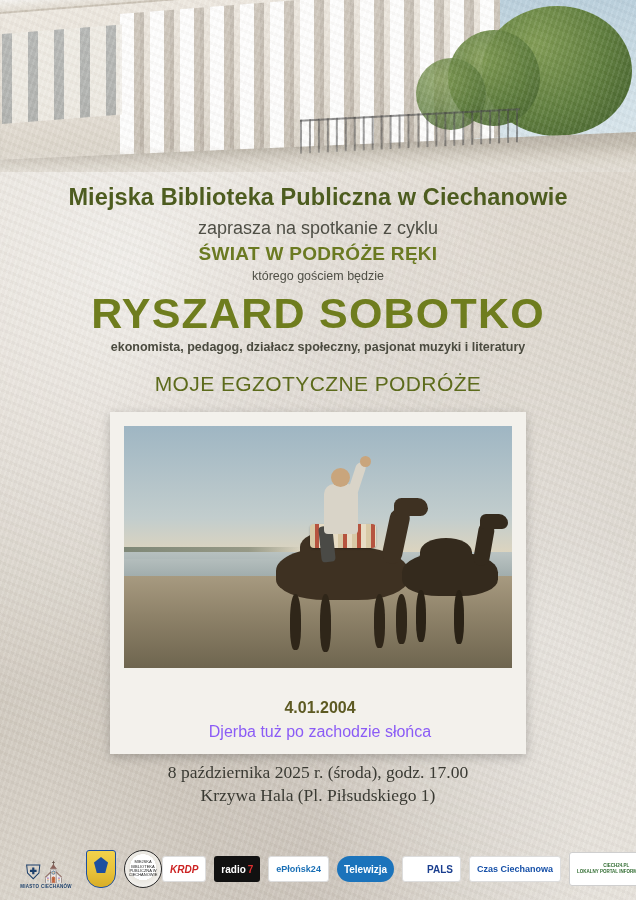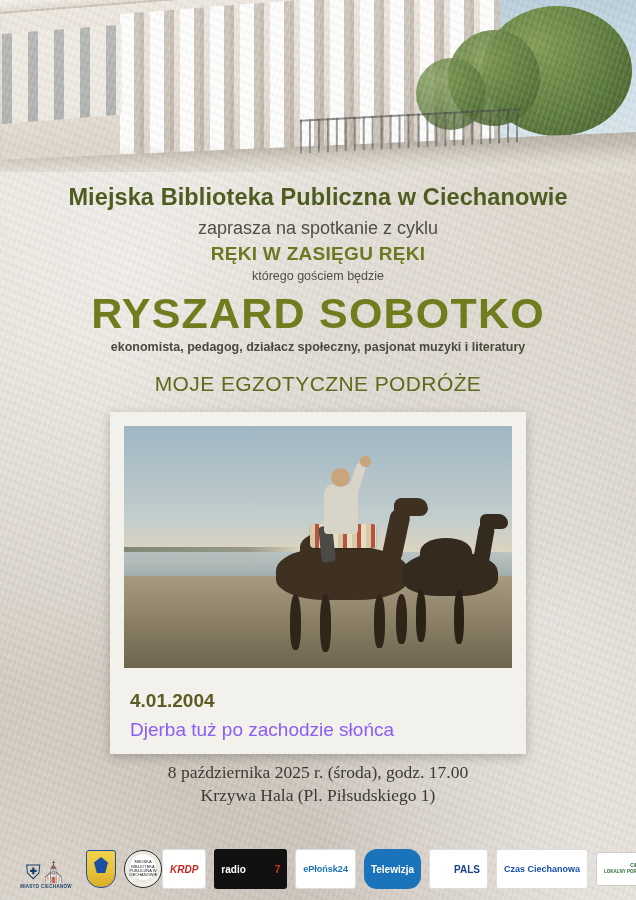--- a/index.html
+++ b/index.html
@@ -227,24 +227,25 @@
   .rider-head { position:absolute; left: 207px; top: 42px; width: 19px; height: 19px;
     background:#c9a57c; border-radius: 50%; }
   .rider-arm { position:absolute; left: 228px; top: 36px; width: 10px; height: 34px;
     background:#d9d4c8; border-radius: 6px; transform: rotate(18deg); }
   .rider-hand { position:absolute; left: 236px; top: 30px; width: 11px; height: 11px;
     background:#c9a57c; border-radius: 50%; }
   .rider-leg { position:absolute; left: 196px; top: 100px; width: 14px; height: 36px;
     background:#4a4a46; border-radius: 4px; transform: rotate(-6deg); }
 
   .photo-caption {
-    padding: 19px 2px 10px 6px;
+    padding: 28px 2px 10px 6px;
     color: #55511f;
-    font-size: 19px;
+    font-size: 16px;
     line-height: 1.5;
+    text-align: center;
   }
   .photo-caption .date { font-weight: bold; color: #5d5a23; }
   .photo-caption .place { color: #8b5cf6; }
 
   
   .event-when {
     margin-top: 8px;
     font-size: 17.5px;
     color: #3a3a33;
     font-family: "Liberation Serif", serif;
@@ -300,27 +301,27 @@
     width: 38px; height: 38px; border-radius: 50%;
     border: 1.5px solid #2b2b2b;
     background: radial-gradient(circle at 50% 45%, #ffffff 0 48%, #e9e6df 49%, #ffffff 100%);
     display: flex; align-items: center; justify-content: center;
     font-size: 4px; color: #222; text-align: center; line-height: 1.1;
     padding: 3px;
   }
 
   .sponsor {
     display: flex; align-items: center; justify-content: center;
-    height: 40px; padding: 0 7px;
+    height: 26px; padding: 0 7px;
     border-radius: 3px;
     font-size: 10px; font-weight: bold; color: #fff;
     white-space: nowrap;
   }
   .sp-krdp { background: #ffffff; color: #cc2222; border: 1px solid #ddd; font-style: italic; }
-  .sp-radio7 { background: #111; color: #fff; gap: 27px; }
+  .sp-radio7 { background: #111; color: #fff; }
   .sp-radio7 .num { color: #e03030; margin-left: 2px; }
   .sp-plonsk { background: #ffffff; color: #1a6fb5; border: 1px solid #ddd; font-size: 9px; }
   .sp-telewizja { background: #1b73bb; color: #fff; border-radius: 13px; }
   .sp-pals { background: #ffffff; color: #1b3f8f; border: 1px solid #ddd; padding-left: 24px; }
   .sp-czas { background: #ffffff; color: #1650a8; border: 1px solid #ddd; font-size: 9px; }
   .sp-ciechpl {
     background: #ffffff; color: #2f6b2f; border: 1px solid #cfcfcf;
     flex-direction: column; height: 34px; font-size: 4.5px; line-height: 1.25; font-weight: bold;
   }
 </style>
@@ -341,21 +342,21 @@
     <div class="tree t3"></div>
     <div class="ground"></div>
     <div class="railing"></div>
     <div class="header-fade"></div>
   </div>
 
   <div class="content">
 
     <div class="line-org">Miejska Biblioteka Publiczna w Ciechanowie</div>
     <div class="line-invite">zaprasza na spotkanie z cyklu</div>
-    <div class="line-cycle">RĘKI W ZASIĘGU RĘKI</div>
+    <div class="line-cycle">ŚWIAT W PODRÓŻE RĘKI</div>
     <div class="line-guest">którego gościem będzie</div>
     <div class="guest-name">RYSZARD SOBOTKO</div>
     <div class="guest-desc">ekonomista, pedagog, działacz społeczny, pasjonat muzyki i literatury</div>
     <div class="talk-title">MOJE EGZOTYCZNE PODRÓŻE</div>
 
     <div class="photo-wrap">
       <div class="photo">
         <div class="ph-sky"></div>
         <div class="ph-coast"></div>
         <div class="ph-sea"></div>

